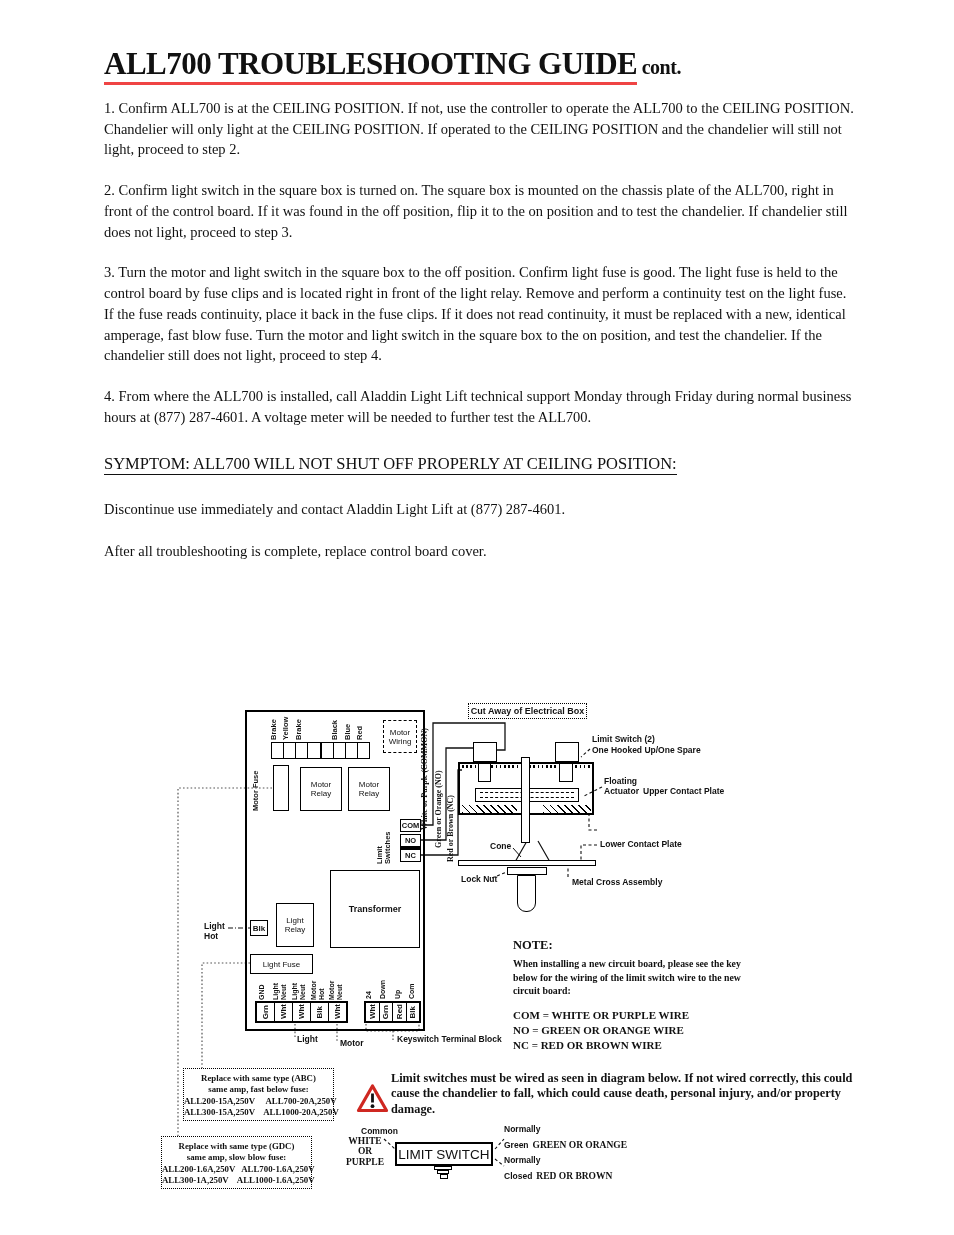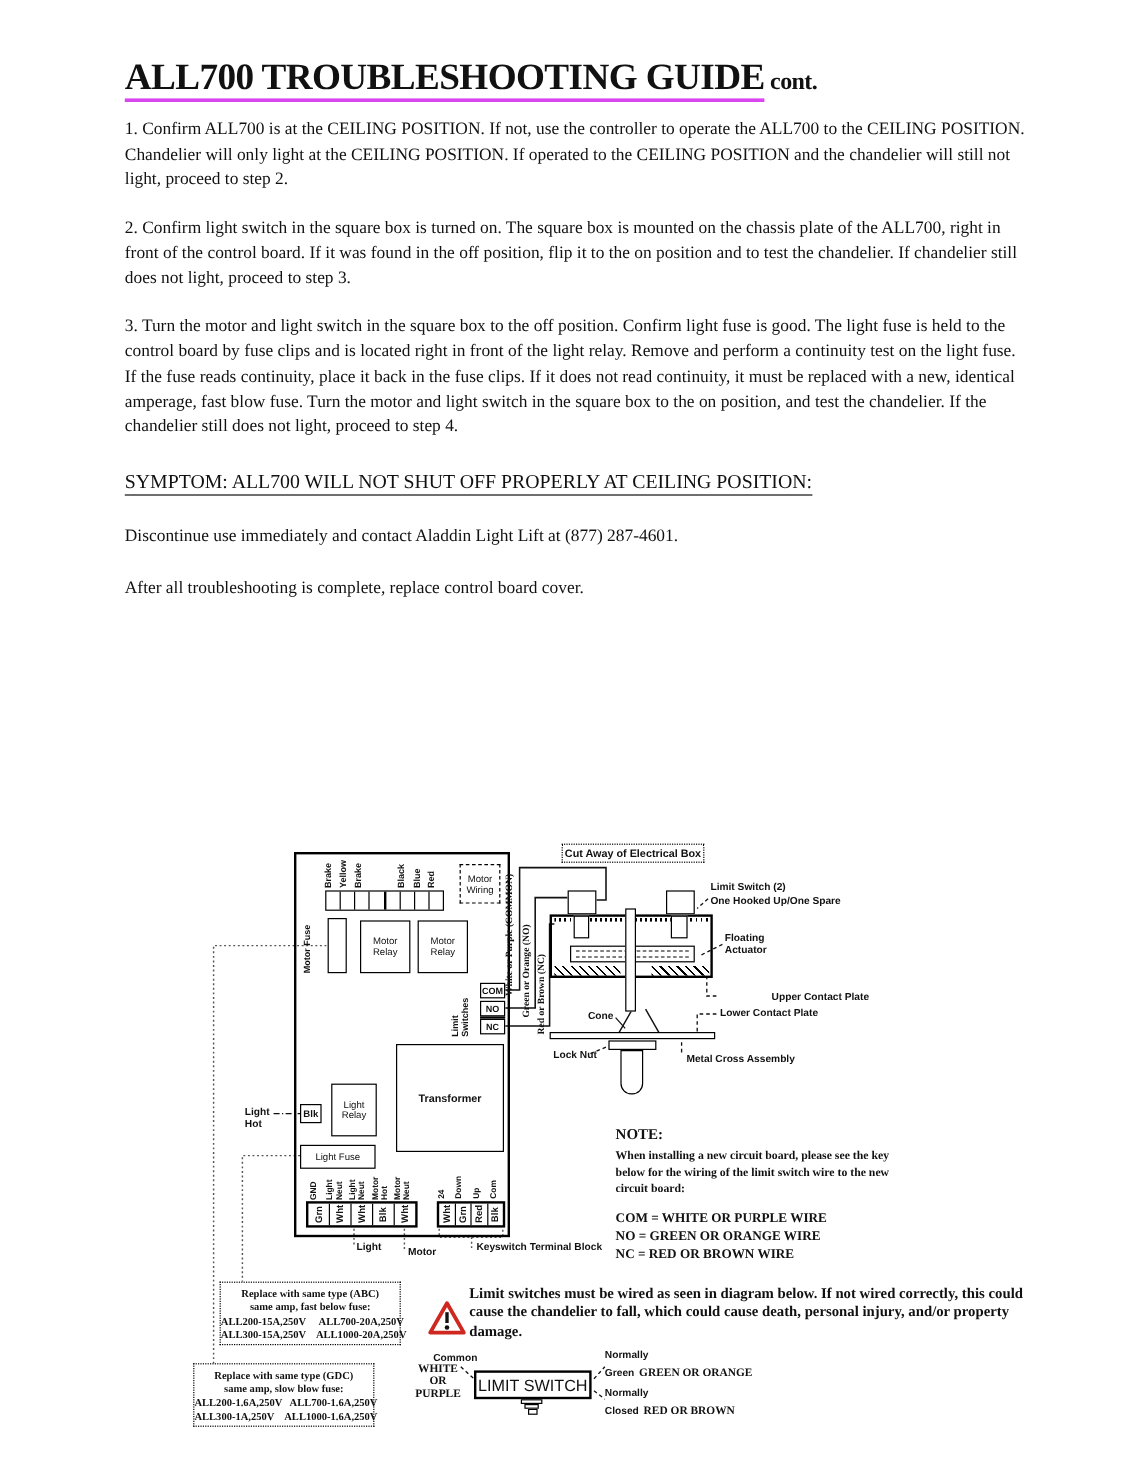--- a/index.html
+++ b/index.html
@@ -2,21 +2,21 @@
 <html><head>
 <meta charset="utf-8">
 <style>
   html,body{margin:0;padding:0;background:#fff;}
   #page{position:relative;width:954px;height:1235px;background:#fff;color:#111;
         font-family:"Liberation Serif",serif;overflow:hidden;}
   .abs{position:absolute;}
   
   #textcol{position:absolute;left:104px;top:46px;width:752px;}
   .title{font-size:31px;font-weight:bold;letter-spacing:-.5px;white-space:nowrap;}
-  .title .u{border-bottom:3px solid #d946ef;padding-bottom:1px;margin-top:24px;}
+  .title .u{border-bottom:3px solid #ef4444;padding-bottom:1px;margin-top:24px;}
   .title .suffix{font-size:20px;}
   .para{font-size:14.5px;line-height:1.43;margin:20px 0 0 0;}
   .sym{font-size:16.5px;margin-top:26px;white-space:nowrap;}
   .sym span{border-bottom:1.5px solid #111;padding-bottom:1px;}
   
   .box{position:absolute;border:1.5px solid #000;background:#fff;box-sizing:border-box;}
   .nobg{background:transparent;}
   .cbox{display:flex;align-items:center;justify-content:center;text-align:center;}
   .sans{font-family:"Liberation Sans",sans-serif;}
   .lbl{position:absolute;font:bold 8.5px "Liberation Sans",sans-serif;line-height:1.2;}
@@ -49,20 +49,21 @@
 </head>
 <body>
 
 <div id="page">
 
   <div id="textcol">
     <div class="title"><span class="u">ALL700 TROUBLESHOOTING GUIDE</span><span class="suffix"> cont.</span></div>
     <p class="para" style="margin-top:16px">1.  Confirm ALL700 is at the CEILING POSITION.  If not, use the controller to operate the ALL700 to the CEILING POSITION.  Chandelier will only light at the CEILING POSITION.  If operated to the CEILING POSITION and the chandelier will still not light, proceed to step 2.</p>
     <p class="para">2.  Confirm light switch in the square box is turned on.  The square box is mounted on the chassis plate of the ALL700, right in front of the control board.  If it was found in the off position, flip it to the on position and to test the chandelier.  If chandelier still does not light, proceed to step 3.</p>
     <p class="para">3.  Turn the motor and light switch in the square box to the off position.  Confirm light fuse is good.  The light fuse is held to the control board by fuse clips and is located right in front of the light relay. Remove and perform a continuity test on the light fuse.  If the fuse reads continuity, place it back in the fuse clips. If it does not read continuity, it must be replaced with a new, identical amperage, fast blow fuse.  Turn the motor and light switch in the square box to the on position, and test the chandelier.  If the chandelier still does not light, proceed to step 4.</p>
+    <p class="para">4.  From where the ALL700 is installed, call Aladdin Light Lift technical support Monday through Friday during normal business hours at (877) 287-4601.  A voltage meter will be needed to further test the ALL700.</p>
     <div class="sym"><span>SYMPTOM:  ALL700 WILL NOT SHUT OFF PROPERLY AT CEILING POSITION:</span></div>
     <p class="para" style="margin-top:25px">Discontinue use immediately and contact Aladdin Light Lift at (877) 287-4601.</p>
     <p class="para" style="margin-top:22px">After all troubleshooting is complete, replace control board cover.</p>
   </div>
 
   <svg class="abs" style="left:0;top:0" width="954" height="1235" viewBox="0 0 954 1235">
     <g stroke="#111" fill="none" stroke-width="1.3">
 
       <path d="M421 825 H433 V723 H505 V750 H497"></path>
       <path d="M421 840 H446 V748 H473"></path>
@@ -126,21 +127,21 @@
   <div class="box cbox sans" style="left:400px;top:849px;width:21px;height:13px;font:bold 7.5px 'Liberation Sans',sans-serif;">NC</div>
 
   <div class="vt vtserif" style="left:420px;top:714px;height:116px;width:11px;">White or Purple (COMMON)</div>
   <div class="vt vtserif" style="left:434px;top:760px;height:88px;width:11px;">Green or Orange (NO)</div>
   <div class="vt vtserif" style="left:446px;top:778px;height:84px;width:11px;">Red or Brown (NC)</div>
 
   <div class="box cbox sans lbl2" style="left:276px;top:903px;width:38px;height:44px;">Light Relay</div>
   <div class="box cbox sans" style="left:250px;top:920px;width:18px;height:16px;font:bold 8px 'Liberation Sans',sans-serif;">Blk</div>
   <div class="lbl" style="left:204px;top:921px;width:26px;">Light Hot</div>
   <div class="box cbox sans lbl2" style="left:250px;top:954px;width:63px;height:20px;">Light Fuse</div>
-  <div class="box cbox sans" style="left:330px;top:870px;width:90px;height:90px;font:bold 9px 'Liberation Sans',sans-serif;">Transformer</div>
+  <div class="box cbox sans" style="left:330px;top:870px;width:90px;height:78px;font:bold 9px 'Liberation Sans',sans-serif;">Transformer</div>
 
   <div class="strip" style="left:255px;top:1001px;width:93px;height:22px;">
     <div class="scell">
         <span class="vtc">Grn</span>
       </div>
     <div class="scell">
         <span class="vtc">Wht</span>
       </div>
     <div class="scell">
         <span class="vtc">Wht</span>
@@ -193,21 +194,21 @@
   <div class="abs" style="left:480px;top:792px;width:94px;height:0;border-top:1.5px dashed #000;"></div>
   <div class="abs" style="left:480px;top:797px;width:94px;height:0;border-top:1.5px dashed #000;"></div>
   <div class="box" style="left:521px;top:757px;width:9px;height:86px;"></div>
   <div class="box" style="left:458px;top:860px;width:138px;height:6px;"></div>
   <div class="box" style="left:507px;top:867px;width:40px;height:8px;"></div>
   <div class="box" style="left:517px;top:875px;width:19px;height:37px;border-radius:0 0 9px 9px;"></div>
 
   <div class="lbl" style="left:592px;top:734px;">Limit Switch (2)</div>
   <div class="lbl" style="left:592px;top:745px;">One Hooked Up/One Spare</div>
   <div class="lbl" style="left:604px;top:776px;width:46px;">Floating Actuator</div>
-  <div class="lbl" style="left:600px;top:825px;padding-left:43px;">Upper Contact Plate</div>
+  <div class="lbl" style="left:600px;top:786px;padding-left:43px;">Upper Contact Plate</div>
   <div class="lbl" style="left:600px;top:839px;">Lower Contact Plate</div>
   <div class="lbl" style="left:490px;top:841px;">Cone</div>
   <div class="lbl" style="left:461px;top:874px;">Lock Nut</div>
   <div class="lbl" style="left:572px;top:877px;">Metal Cross Assembly</div>
 
   <div class="abs" style="left:513px;top:938px;font:600 12.5px 'Liberation Serif',serif;">NOTE:</div>
   <div class="abs notebody" style="left:513px;top:957px;width:248px;">When installing a new circuit board, please see the key below for the wiring of the limit switch wire to the new circuit board:</div>
   <div class="abs notekeys" style="left:513px;top:1008px;">
     <div>COM = WHITE OR PURPLE WIRE</div>
     <div>NO = GREEN OR ORANGE WIRE</div>

